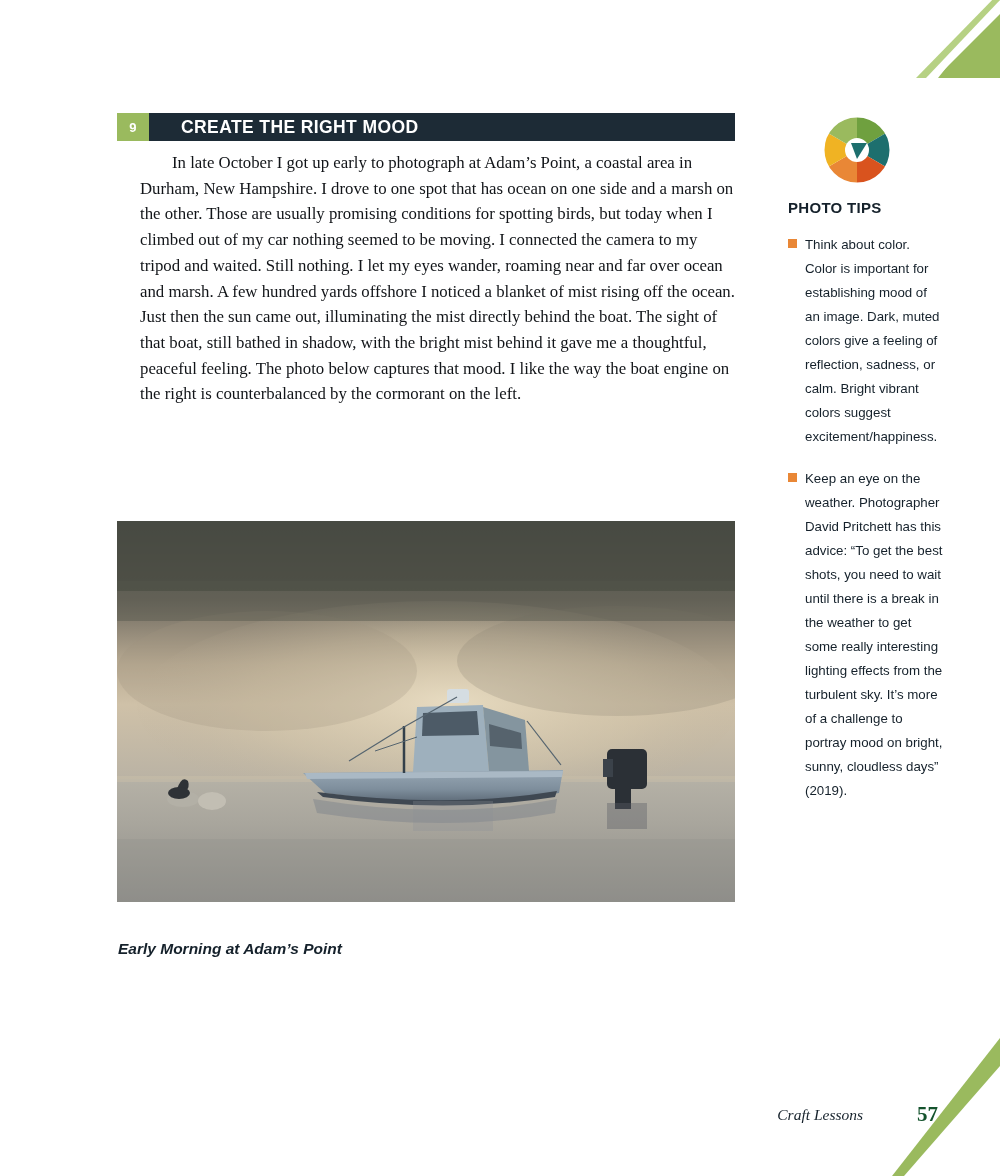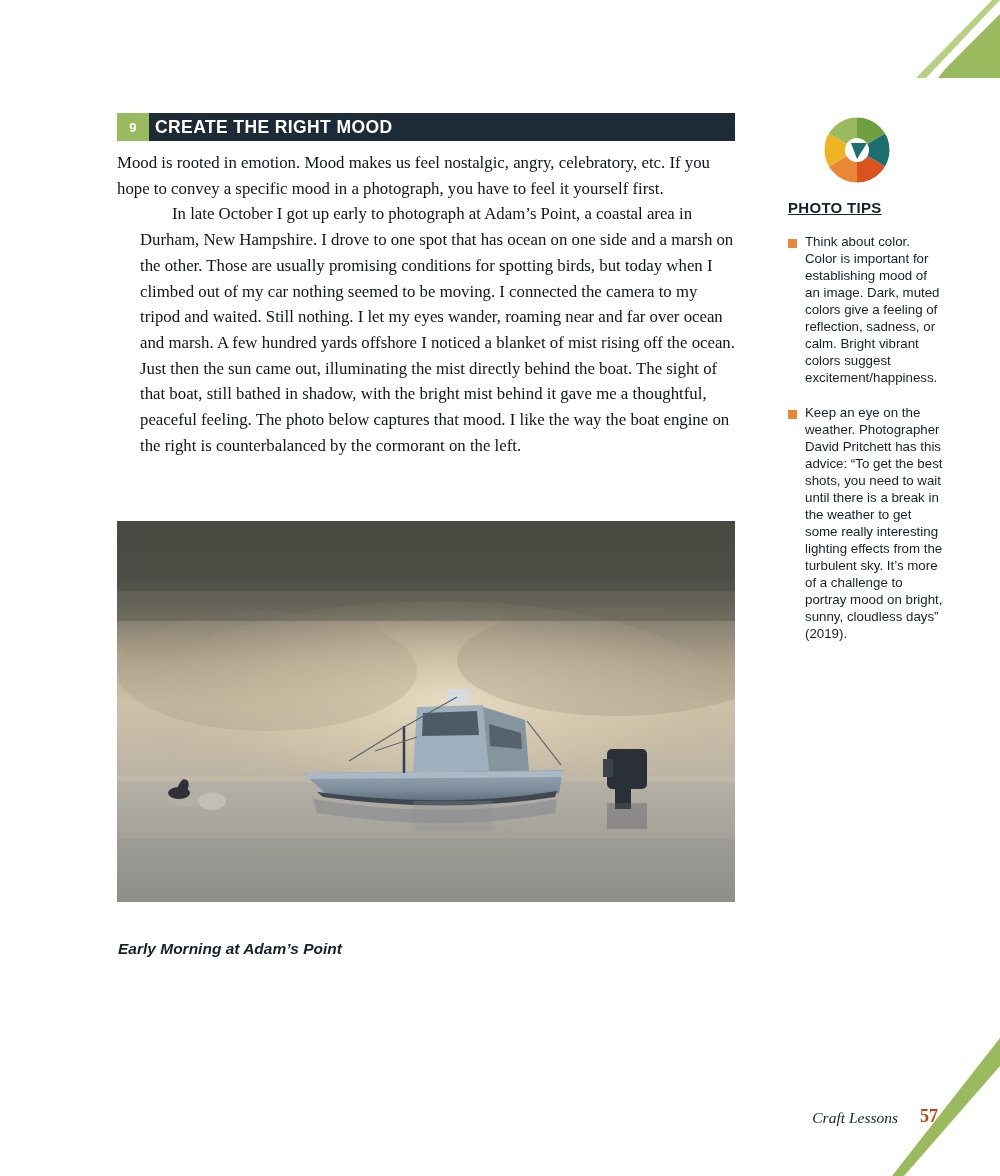--- a/index.html
+++ b/index.html
@@ -69,21 +69,21 @@
   }
   .chapter-title {
     flex: 1;
     color: #ffffff;
     font-family: "Liberation Sans", sans-serif;
     font-weight: bold;
     font-size: 17.5px;
     letter-spacing: 0.4px;
     display: flex;
     align-items: center;
-    padding-left: 6px;
+    padding-left: 32px;
   }
 
   
   .body-col {
     position: absolute;
     left: 117px;
     top: 150px;
     width: 620px;
   }
   .body-col p {
@@ -138,63 +138,63 @@
     margin-left: 32px;
     margin-bottom: 12px;
   }
   .sidebar-title {
     font-family: "Liberation Sans", sans-serif;
     font-weight: bold;
     font-size: 15px;
     letter-spacing: 0.3px;
     color: #15212b;
     margin-bottom: 17px;
-    text-decoration: underline;
   }
   .tip {
     display: flex;
     align-items: flex-start;
     margin-bottom: 18px;
   }
   .tip-bullet {
     width: 9px;
     height: 9px;
     background: #e98736;
     flex: 0 0 9px;
     margin-top: 6px;
     margin-right: 8px;
   }
   .tip-text {
     font-family: "Liberation Sans", sans-serif;
     font-size: 13.3px;
-    line-height: 17px;
+    line-height: 24px;
     color: #15212b;
     width: 140px;
   }
 
   
   .footer {
     position: absolute;
     right: 62px;
     bottom: 49px;
     display: flex;
-    align-items: flex-end;
+    align-items: center;
+    gap: 32px;
   }
   .footer-label {
     font-family: "Liberation Serif", serif;
     font-style: italic;
     font-size: 15.5px;
     color: #15212b;
     margin-right: 22px;
   }
   .footer-page {
     font-family: "Liberation Serif", serif;
-    font-size: 18px;
-    font-weight: bold;
-    color: #c2410c;
+    font-size: 21px;
+    font-weight: bold;
+    color: #14532d;
   }
 </style>
 </head>
 <body>
 
 <div class="page">
 
   <div class="corner-top">
     <svg width="180" height="78" viewBox="0 0 180 78" xmlns="http://www.w3.org/2000/svg">
       <polygon points="180,0 180,78 112,78 180,0" fill="#ffffff"></polygon>
@@ -212,21 +212,20 @@
       <polygon points="130,140 130,30 34,140" fill="#ffffff"></polygon>
     </svg>
   </div>
 
   <div class="chapter-bar">
     <div class="chapter-num">9</div>
     <div class="chapter-title">CREATE THE RIGHT MOOD</div>
   </div>
 
   <div class="body-col">
-    <p>Mood is rooted in emotion. Mood makes us feel nostalgic, angry, celebratory, etc. If you hope to convey a specific mood in a photograph, you have to feel it yourself first.</p>
     <p class="indent">In late October I got up early to photograph at Adam’s Point, a coastal area in Durham, New Hampshire. I drove to one spot that has ocean on one side and a marsh on the other. Those are usually promising conditions for spotting birds, but today when I climbed out of my car nothing seemed to be moving. I connected the camera to my tripod and waited. Still nothing. I let my eyes wander, roaming near and far over ocean and marsh. A few hundred yards offshore I noticed a blanket of mist rising off the ocean. Just then the sun came out, illuminating the mist directly behind the boat. The sight of that boat, still bathed in shadow, with the bright mist behind it gave me a thoughtful, peaceful feeling. The photo below captures that mood. I like the way the boat engine on the right is counterbalanced by the cormorant on the left.</p>
   </div>
 
   <div class="photo-frame">
     <svg class="photo-inner" viewBox="0 0 618 381" preserveAspectRatio="none" xmlns="http://www.w3.org/2000/svg">
       <defs>
         <linearGradient id="skyGrad" x1="0" y1="0" x2="0" y2="1">
           <stop offset="0%" stop-color="#4c4f4c"></stop>
           <stop offset="30%" stop-color="#6f6a60"></stop>
           <stop offset="55%" stop-color="#b9ab93"></stop>

